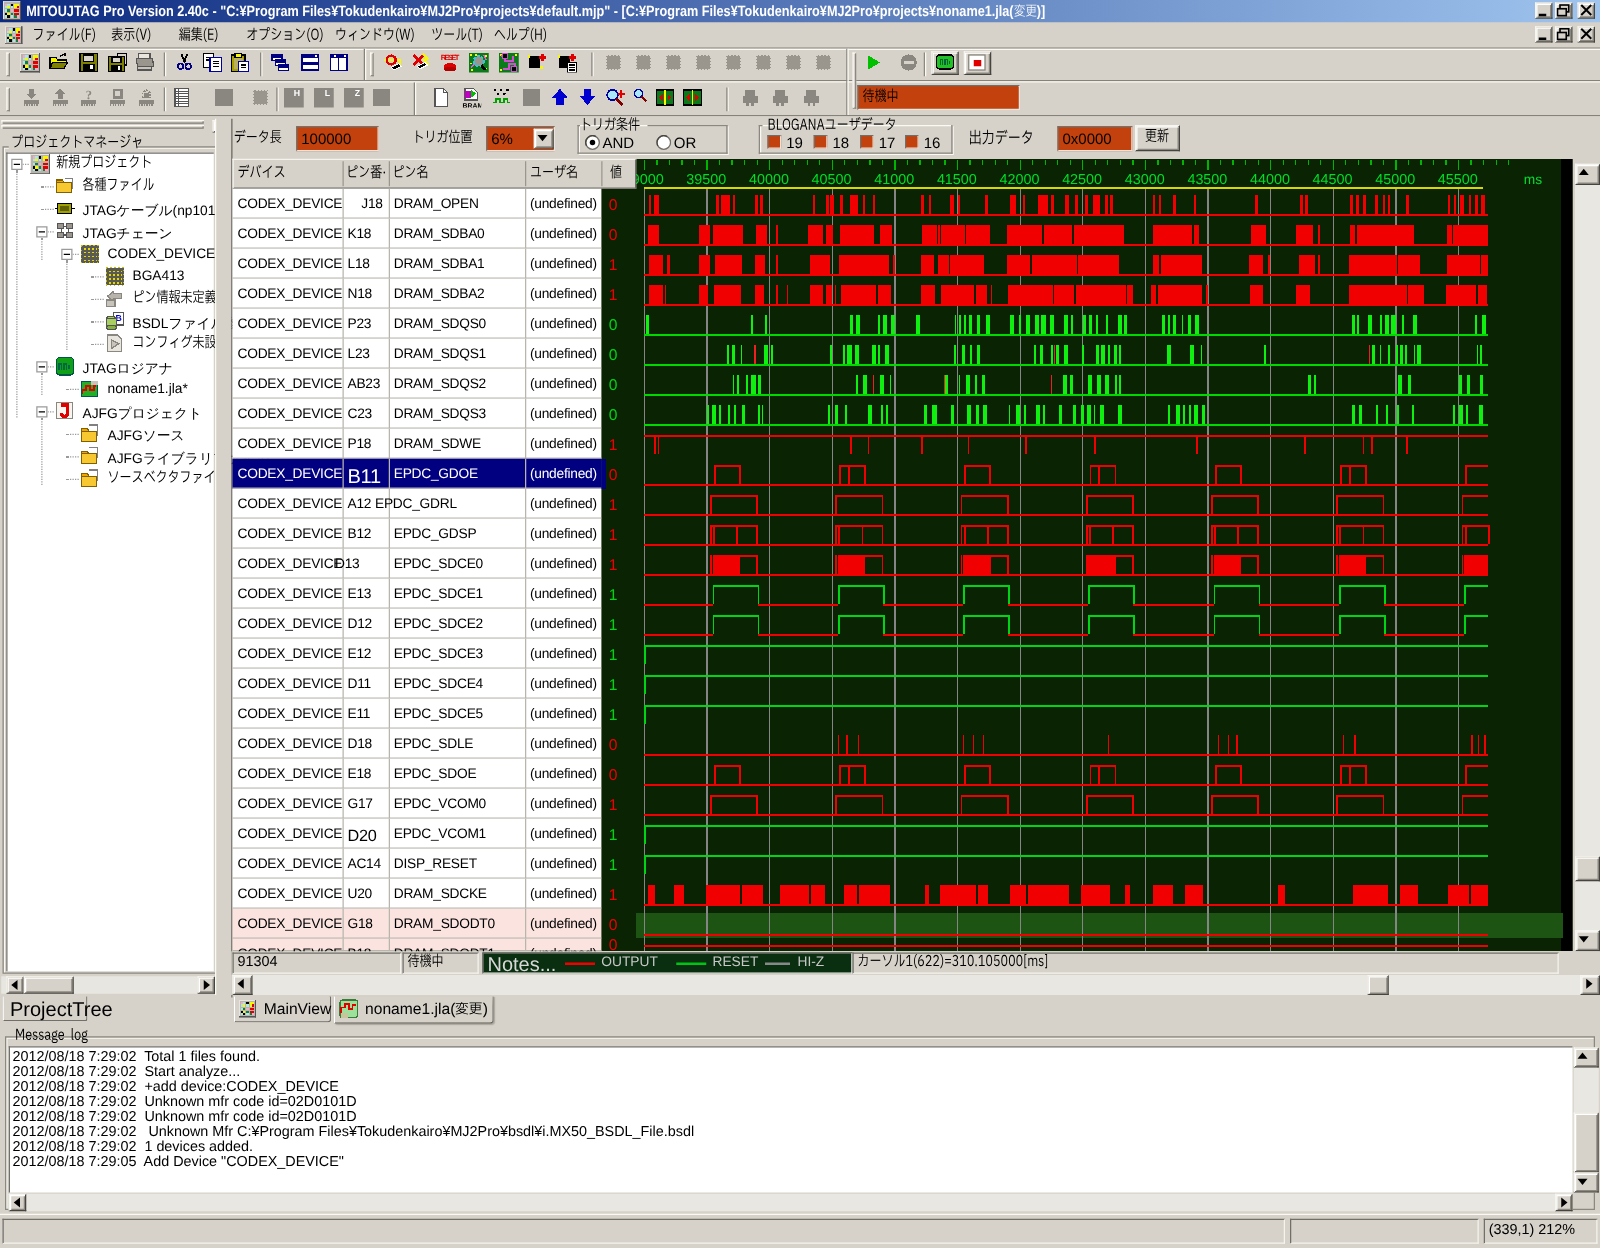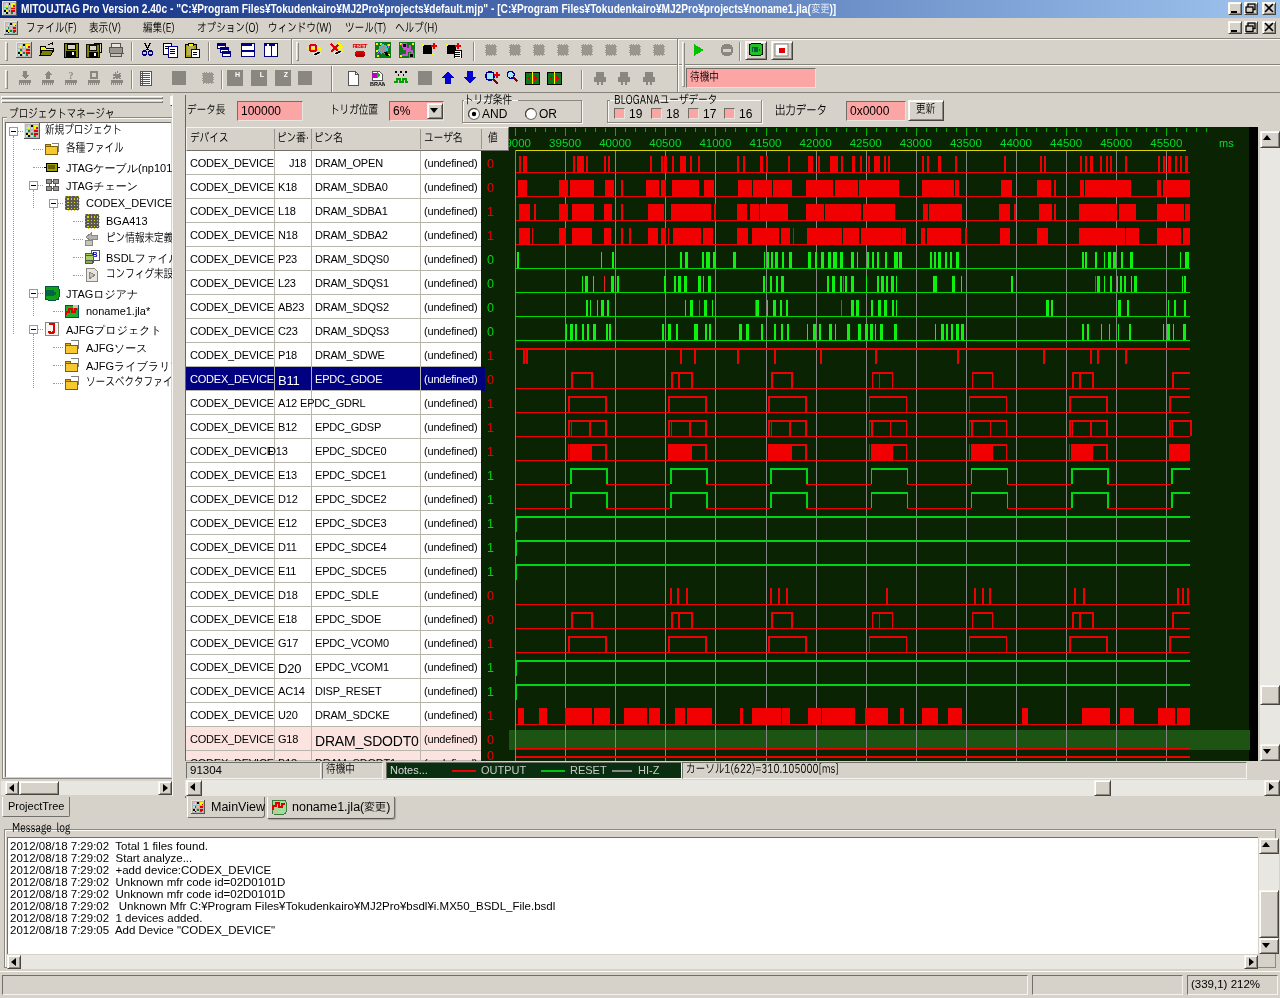--- a/index.html
+++ b/index.html
@@ -1,20 +1,20 @@
 <!DOCTYPE html>
 <html><head><meta charset="utf-8"><style>
 *{margin:0;padding:0;box-sizing:border-box}
 html,body{width:1280px;height:998px;overflow:hidden}
 body{font-family:"Liberation Sans",sans-serif;background:#d6d2c9;position:relative;font-size:11px}
 .abs{position:absolute}
 .out{border-top:1px solid #f5f3ee;border-left:1px solid #f5f3ee;border-right:1px solid #716f6a;border-bottom:1px solid #716f6a}
 .out2{box-shadow:inset 1px 1px 0 #fbf9f4, inset -1px -1px 0 #807e79}
 .in{border-top:1px solid #716f6a;border-left:1px solid #716f6a;border-right:1px solid #f5f3ee;border-bottom:1px solid #f5f3ee}
-.fld{background:#fca5a5;border-top:1.5px solid #716f6a;border-left:1.5px solid #716f6a;border-right:1px solid #e8e5de;border-bottom:1px solid #e8e5de}
+.fld{background:#c2410c;border-top:1.5px solid #716f6a;border-left:1.5px solid #716f6a;border-right:1px solid #e8e5de;border-bottom:1px solid #e8e5de}
 .grip{width:3px;border-left:1px solid #fbf9f4;border-top:1px solid #fbf9f4;border-right:1px solid #8a8881;border-bottom:1px solid #8a8881;background:#d6d2c9}
 .sep{width:2px;border-left:1px solid #8a8881;border-right:1px solid #fbf9f4}
 </style></head><body>
 <svg width="0" height="0" style="position:absolute">
     <defs>
       <path id="g30D5" d="M132 715H834Q830 515 776 372Q722 230 608 135Q495 40 313 -10L280 61Q442 106 542 183Q643 260 692 372Q742 485 753 643H132Z"></path>
       <path id="g30A1" d="M532 278Q612 317 667 370Q722 422 749 484H180V551H821V491Q793 409 729 340Q665 270 573 221ZM221 -1Q301 31 348 68Q396 104 418 154Q440 203 440 274V404H508V271Q508 150 448 72Q389 -7 256 -63Z"></path>
       <path id="g30A4" d="M866 725Q746 599 585 496V-30H511V450Q335 345 129 272L100 339Q301 407 492 522Q682 636 818 777Z"></path>
       <path id="g30EB" d="M932 393Q885 245 799 140Q713 36 600 -11H535V772H605V69Q784 165 871 427ZM287 767H357V466Q357 285 302 172Q247 59 132 -25L85 32Q190 106 238 205Q287 304 287 464Z"></path>
       <path id="g0028" d="M277 799H353Q298 751 254 680Q211 608 186 528Q162 447 162 373V282Q162 208 186 128Q211 47 254 -24Q298 -96 353 -144H277Q224 -99 181 -27Q138 45 112 136Q87 228 87 327Q87 426 112 518Q138 610 181 682Q224 754 277 799Z"></path>
@@ -913,21 +913,21 @@
   </svg>
 <div class="abs" style="left:1px;top:781px;width:171px;height:14px;background:#e8e6e0"></div>
 <div class="abs" style="left:5px;top:781px;width:14px;height:14px;background:#d6d2c9;border-top:1px solid #f7f5f0;border-left:1px solid #f7f5f0;border-right:1px solid #46443e;border-bottom:1px solid #46443e;box-shadow:inset 1px 1px 0 #fff,inset -1px -1px 0 #8a8881;"><svg width="12" height="12" viewBox="0 0 12 12">
       <polygon points="8,2 3,6 8,10" fill="#000"></polygon>
     </svg></div>
 <div class="abs" style="left:158px;top:781px;width:14px;height:14px;background:#d6d2c9;border-top:1px solid #f7f5f0;border-left:1px solid #f7f5f0;border-right:1px solid #46443e;border-bottom:1px solid #46443e;box-shadow:inset 1px 1px 0 #fff,inset -1px -1px 0 #8a8881;"><svg width="12" height="12" viewBox="0 0 12 12">
       <polygon points="4,2 9,6 4,10" fill="#000"></polygon>
     </svg></div>
 <div class="abs" style="left:19px;top:781px;width:40px;height:14px;background:#d6d2c9;border-top:1px solid #f7f5f0;border-left:1px solid #f7f5f0;border-right:1px solid #46443e;border-bottom:1px solid #46443e;box-shadow:inset 1px 1px 0 #fff,inset -1px -1px 0 #8a8881;"></div>
 <div class="abs" style="left:2px;top:797px;width:68px;height:20px;background:#d6d2c9;border-left:1px solid #fff;border-right:1px solid #716f6a;border-bottom:1px solid #716f6a;border-bottom-left-radius:2px;border-bottom-right-radius:2px"></div>
-<div class="abs" style="left:8px;top:800px;font-size:11px">ProjectTree</div>
+<div class="abs" style="left:8px;top:800px;font-size:16px">ProjectTree</div>
 <div class="abs" style="left:172px;top:95px;width:13px;height:723px;background:#d6d2c9;border-left:1px solid #fbf9f4"></div>
 <div class="abs" style="left:185px;top:95px;width:1095px;height:32px;background:#d6d2c9"></div>
 <svg class="abs " style="left:187px;top:104px;overflow:visible" width="39" height="16" fill="#000000">
     <use href="#g30C7" transform="translate(0.0,9.8) scale(0.00960,-0.01200)"></use>
     <use href="#g30FC" transform="translate(9.6,9.8) scale(0.00960,-0.01200)"></use>
     <use href="#g30BF" transform="translate(19.2,9.8) scale(0.00960,-0.01200)"></use>
     <use href="#g9577" transform="translate(28.8,9.8) scale(0.00960,-0.01200)"></use>
   </svg>
 <div class="abs fld" style="left:237px;top:101px;width:66px;height:20px;font-size:12px;padding:2px 0 0 3px">100000</div>
 <svg class="abs " style="left:330px;top:104px;overflow:visible" width="49" height="16" fill="#000000">
@@ -1819,21 +1819,21 @@
 <div class="abs" style="left:420px;top:343px;width:1px;height:24px;background:#b8b5ad"></div>
 <div class="abs" style="left:190px;color:#000;font-size:11px;letter-spacing:-0.2px;top:349px;white-space:nowrap">CODEX_DEVICE</div>
 <div class="abs" style="left:278px;color:#000;font-size:11px;letter-spacing:-0.2px;top:349px;white-space:nowrap">P18</div>
 <div class="abs" style="left:315px;color:#000;font-size:11px;letter-spacing:-0.2px;top:349px;white-space:nowrap">DRAM_SDWE</div>
 <div class="abs" style="left:424px;color:#000;font-size:11px;letter-spacing:-0.2px;top:349px;white-space:nowrap">(undefined)</div>
 <div class="abs" style="left:186px;top:367px;width:295px;height:24px;background:#000080;border-bottom:1px solid #b8b5ad"></div>
 <div class="abs" style="left:274px;top:367px;width:1px;height:24px;background:#b8b5ad"></div>
 <div class="abs" style="left:311px;top:367px;width:1px;height:24px;background:#b8b5ad"></div>
 <div class="abs" style="left:420px;top:367px;width:1px;height:24px;background:#b8b5ad"></div>
 <div class="abs" style="left:190px;color:#fff;font-size:11px;letter-spacing:-0.2px;top:373px;white-space:nowrap">CODEX_DEVICE</div>
-<div class="abs" style="left:278px;color:#fff;font-size:13px;letter-spacing:-0.2px;top:373px;white-space:nowrap">B11</div>
+<div class="abs" style="left:278px;color:#fff;font-size:16px;letter-spacing:-0.2px;top:373px;white-space:nowrap">B11</div>
 <div class="abs" style="left:315px;color:#fff;font-size:11px;letter-spacing:-0.2px;top:373px;white-space:nowrap">EPDC_GDOE</div>
 <div class="abs" style="left:424px;color:#fff;font-size:11px;letter-spacing:-0.2px;top:373px;white-space:nowrap">(undefined)</div>
 <div class="abs" style="left:186px;top:391px;width:295px;height:24px;background:#fff;border-bottom:1px solid #b8b5ad"></div>
 <div class="abs" style="left:274px;top:391px;width:1px;height:24px;background:#b8b5ad"></div>
 <div class="abs" style="left:311px;top:391px;width:1px;height:24px;background:#b8b5ad"></div>
 <div class="abs" style="left:420px;top:391px;width:1px;height:24px;background:#b8b5ad"></div>
 <div class="abs" style="left:190px;color:#000;font-size:11px;letter-spacing:-0.2px;top:397px;white-space:nowrap">CODEX_DEVICE</div>
 <div class="abs" style="left:278px;color:#000;font-size:11px;letter-spacing:-0.2px;top:397px;white-space:nowrap">A12</div>
 <div class="abs" style="left:300px;color:#000;font-size:11px;letter-spacing:-0.2px;top:397px;white-space:nowrap">EPDC_GDRL</div>
 <div class="abs" style="left:424px;color:#000;font-size:11px;letter-spacing:-0.2px;top:397px;white-space:nowrap">(undefined)</div>
@@ -1940,21 +1940,21 @@
 <div class="abs" style="left:190px;color:#000;font-size:11px;letter-spacing:-0.2px;top:709px;white-space:nowrap">CODEX_DEVICE</div>
 <div class="abs" style="left:278px;color:#000;font-size:11px;letter-spacing:-0.2px;top:709px;white-space:nowrap">U20</div>
 <div class="abs" style="left:315px;color:#000;font-size:11px;letter-spacing:-0.2px;top:709px;white-space:nowrap">DRAM_SDCKE</div>
 <div class="abs" style="left:424px;color:#000;font-size:11px;letter-spacing:-0.2px;top:709px;white-space:nowrap">(undefined)</div>
 <div class="abs" style="left:186px;top:727px;width:295px;height:24px;background:#fbe4e0;border-bottom:1px solid #b8b5ad"></div>
 <div class="abs" style="left:274px;top:727px;width:1px;height:24px;background:#b8b5ad"></div>
 <div class="abs" style="left:311px;top:727px;width:1px;height:24px;background:#b8b5ad"></div>
 <div class="abs" style="left:420px;top:727px;width:1px;height:24px;background:#b8b5ad"></div>
 <div class="abs" style="left:190px;color:#000;font-size:11px;letter-spacing:-0.2px;top:733px;white-space:nowrap">CODEX_DEVICE</div>
 <div class="abs" style="left:278px;color:#000;font-size:11px;letter-spacing:-0.2px;top:733px;white-space:nowrap">G18</div>
-<div class="abs" style="left:315px;color:#000;font-size:14px;letter-spacing:-0.2px;top:733px;white-space:nowrap">DRAM_SDODT0</div>
+<div class="abs" style="left:315px;color:#000;font-size:11px;letter-spacing:-0.2px;top:733px;white-space:nowrap">DRAM_SDODT0</div>
 <div class="abs" style="left:424px;color:#000;font-size:11px;letter-spacing:-0.2px;top:733px;white-space:nowrap">(undefined)</div>
 <div class="abs" style="left:186px;top:751px;width:295px;height:10px;background:#fbe4e0;border-bottom:1px solid #b8b5ad"></div>
 <div class="abs" style="left:274px;top:751px;width:1px;height:10px;background:#b8b5ad"></div>
 <div class="abs" style="left:311px;top:751px;width:1px;height:10px;background:#b8b5ad"></div>
 <div class="abs" style="left:420px;top:751px;width:1px;height:10px;background:#b8b5ad"></div>
 <div class="abs" style="left:190px;color:#000;font-size:11px;letter-spacing:-0.2px;top:757px;white-space:nowrap">CODEX_DEVICE</div>
 <div class="abs" style="left:278px;color:#000;font-size:11px;letter-spacing:-0.2px;top:757px;white-space:nowrap">B18</div>
 <div class="abs" style="left:315px;color:#000;font-size:11px;letter-spacing:-0.2px;top:757px;white-space:nowrap">DRAM_SDODT1</div>
 <div class="abs" style="left:424px;color:#000;font-size:11px;letter-spacing:-0.2px;top:757px;white-space:nowrap">(undefined)</div>
 <div class="abs" style="left:1260px;top:131px;width:20px;height:630px;background:#e9e7e1"></div>
@@ -1967,21 +1967,21 @@
 <div class="abs" style="left:1260px;top:685px;width:20px;height:20px;background:#d6d2c9;border-top:1px solid #f7f5f0;border-left:1px solid #f7f5f0;border-right:1px solid #46443e;border-bottom:1px solid #46443e;box-shadow:inset 1px 1px 0 #fff,inset -1px -1px 0 #8a8881;"></div>
 <div class="abs" style="left:185px;top:761px;width:1095px;height:19px;background:#d6d2c9"></div>
 <div class="abs in" style="left:186px;top:762px;width:135px;height:17px;font-size:11.5px;padding:1px 0 0 3px">91304</div>
 <div class="abs in" style="left:322px;top:762px;width:61px;height:17px"></div>
 <svg class="abs " style="left:326px;top:763px;overflow:visible" width="29" height="16" fill="#000000">
     <use href="#g5F85" transform="translate(0.0,9.8) scale(0.00960,-0.01200)"></use>
     <use href="#g6A5F" transform="translate(9.6,9.8) scale(0.00960,-0.01200)"></use>
     <use href="#g4E2D" transform="translate(19.2,9.8) scale(0.00960,-0.01200)"></use>
   </svg>
 <div class="abs in" style="left:386px;top:762px;width:296px;height:17px;background:#0a2f10;color:#c8c8c8;font-size:11px"></div>
-<div class="abs" style="left:390px;top:764px;color:#d8d8d8;font-size:11px">Notes...</div>
+<div class="abs" style="left:390px;top:764px;color:#d8d8d8;font-size:16px">Notes...</div>
 <div class="abs" style="left:452px;top:770px;width:24px;height:1.5px;background:#f00000"></div>
 <div class="abs" style="left:481px;top:764px;color:#c8c8c8;font-size:11px">OUTPUT</div>
 <div class="abs" style="left:541px;top:770px;width:24px;height:1.5px;background:#00c414"></div>
 <div class="abs" style="left:570px;top:764px;color:#c8c8c8;font-size:11px">RESET</div>
 <div class="abs" style="left:612px;top:770px;width:20px;height:1.5px;background:#888"></div>
 <div class="abs" style="left:638px;top:764px;color:#c8c8c8;font-size:11px">HI-Z</div>
 <div class="abs in" style="left:682px;top:762px;width:565px;height:17px"></div>
 <svg class="abs " style="left:686px;top:763px;overflow:visible" width="153" height="16" fill="#000000">
     <use href="#g30AB" transform="translate(0.0,9.8) scale(0.00960,-0.01200)"></use>
     <use href="#g30FC" transform="translate(9.6,9.8) scale(0.00960,-0.01200)"></use>

